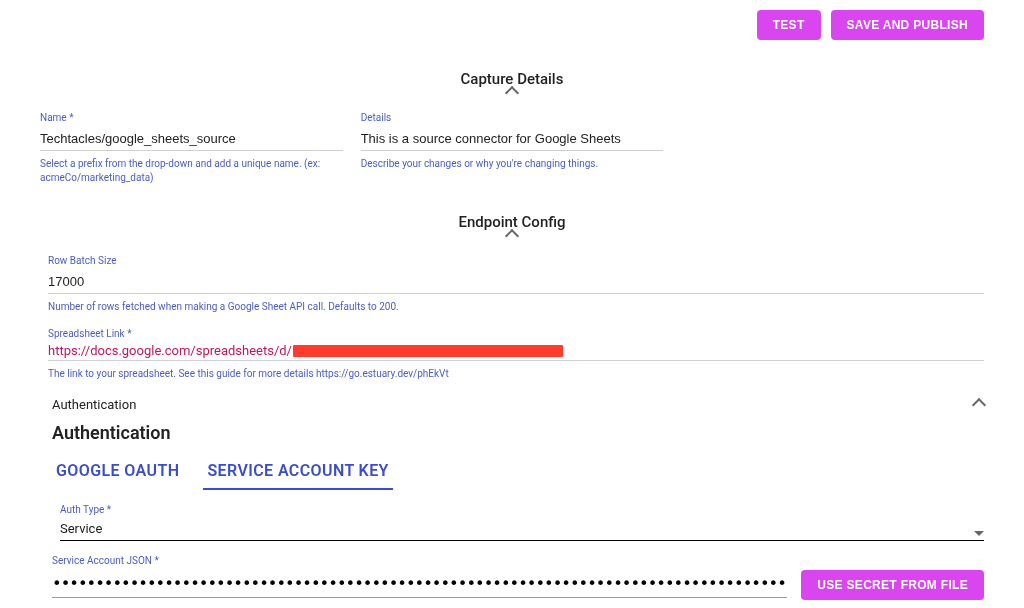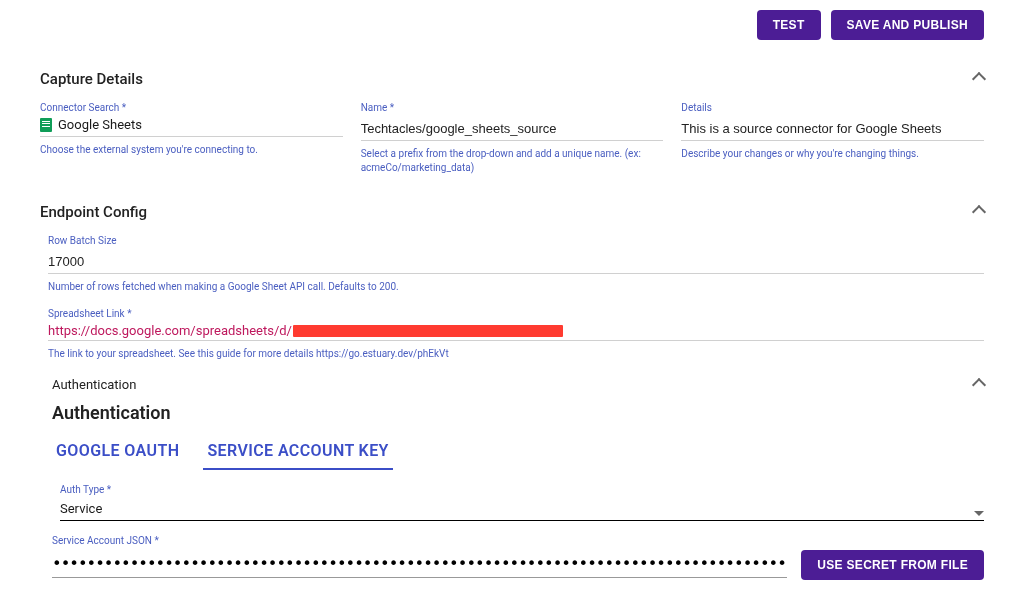--- a/index.html
+++ b/index.html
@@ -1,21 +1,21 @@
 <!DOCTYPE html>
 <html><head>
   <meta charset="utf-8">
   <style>
     * { box-sizing: border-box; margin: 0; padding: 0; }
     body { font-family: -apple-system, BlinkMacSystemFont, "Segoe UI", Roboto, Arial, sans-serif; background: #fff; color: #1a1a1a; font-size: 13px; }
     .container { max-width: 1024px; margin: 0 auto; padding: 10px 40px 20px; }
     .topbar { display: flex; justify-content: flex-end; gap: 10px; margin-bottom: 30px; }
-    .btn-primary { background: #4c1d95; color: #fff; border: none; padding: 8px 16px; border-radius: 4px; font-size: 12px; font-weight: 600; cursor: pointer; letter-spacing: 0.3px; }
+    .btn-primary { background: #d946ef; color: #fff; border: none; padding: 8px 16px; border-radius: 4px; font-size: 12px; font-weight: 600; cursor: pointer; letter-spacing: 0.3px; }
     .section { margin-bottom: 28px; }
-    .section-header { display: flex; justify-content: space-between; align-items: center; margin-bottom: 14px; cursor: pointer; }
+    .section-header { display: flex; justify-content: space-between; align-items: center; margin-bottom: 14px; cursor: pointer; flex-direction: column; }
     .section-title { font-size: 15px; font-weight: 500; color: #222; }
     .section-sub { font-size: 13px; color: #333; margin-bottom: 18px; }
     .chevron { display: inline-block; width: 10px; height: 10px; border-right: 2px solid #666; border-bottom: 2px solid #666; transform: rotate(-135deg); }
     .row3 { display: grid; grid-template-columns: 1fr 1fr 1fr; gap: 18px; }
     .field-label { font-size: 10px; color: #4a5ec0; margin-bottom: 4px; display: block; }
     .field-input { width: 100%; border: none; border-bottom: 1px solid #d0d0d0; background: transparent; padding: 4px 0; font-size: 13px; color: #222; outline: none; }
     .field-help { font-size: 10px; color: #4a5ec0; margin-top: 6px; line-height: 1.4; }
     .sheets-icon { display: inline-block; width: 12px; height: 14px; background: #0f9d58; border-radius: 1px; margin-right: 6px; vertical-align: middle; position: relative; }
     .sheets-icon::after { content: ''; position: absolute; top: 3px; left: 2px; right: 2px; height: 7px; background: repeating-linear-gradient(#fff, #fff 1px, #0f9d58 1px, #0f9d58 2.3px); }
     .connector-value { display: flex; align-items: center; border-bottom: 1px solid #d0d0d0; padding-bottom: 4px; font-size: 13px; }
@@ -43,28 +43,20 @@
     <button class="btn-primary">TEST</button>
     <button class="btn-primary">SAVE AND PUBLISH</button>
   </div>
 
   <div class="section">
     <div class="section-header">
       <div class="section-title">Capture Details</div>
       <span class="chevron"></span>
     </div>
     <div class="row3">
-      <div>
-        <label class="field-label">Connector Search *</label>
-        <div class="connector-value">
-          <span class="sheets-icon"></span>
-          <span>Google Sheets</span>
-        </div>
-        <div class="field-help">Choose the external system you're connecting to.</div>
-      </div>
       <div>
         <label class="field-label">Name *</label>
         <input class="field-input" value="Techtacles/google_sheets_source" style="">
         <div class="field-help">Select a prefix from the drop-down and add a unique name. (ex: acmeCo/marketing_data)</div>
       </div>
       <div>
         <label class="field-label">Details</label>
         <input class="field-input" value="This is a source connector for Google Sheets" style="">
         <div class="field-help">Describe your changes or why you're changing things.</div>
       </div>

